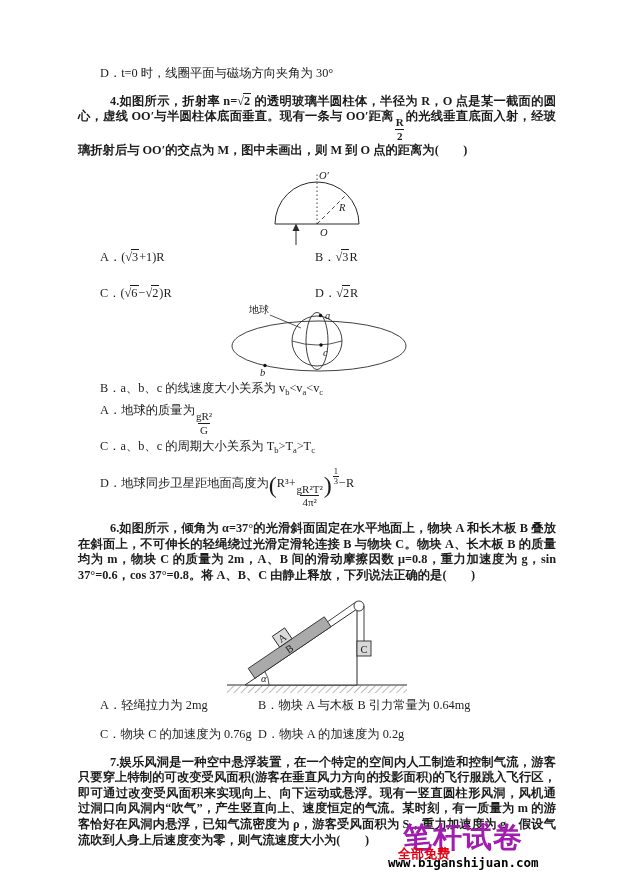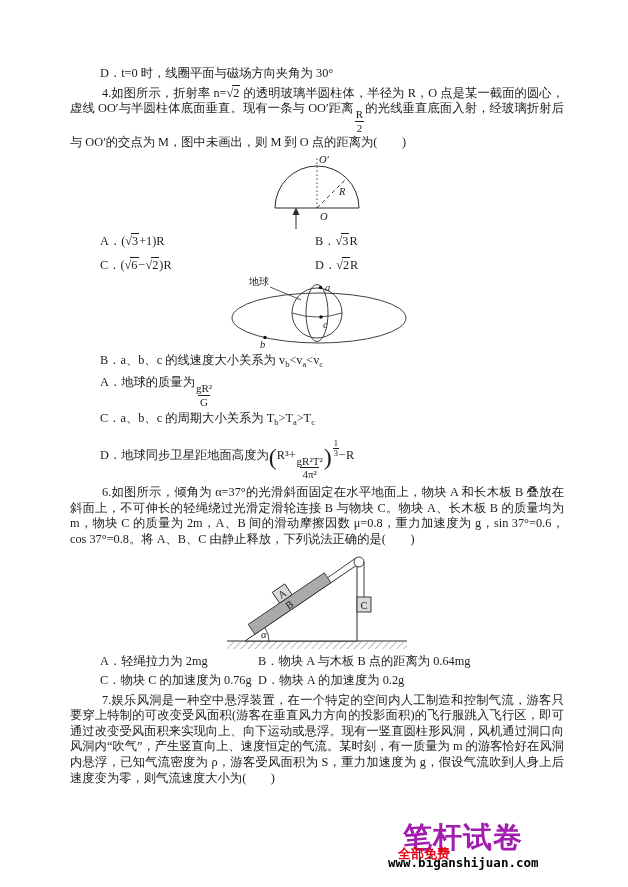--- a/index.html
+++ b/index.html
@@ -2,24 +2,24 @@
 <html><head>
 <meta charset="utf-8">
 <style>
   html,body { margin:0; padding:0; background:#ffffff; }
   .page {
     position:relative; width:623px; height:887px; background:#ffffff;
     font-family:"Liberation Serif","DejaVu Serif",serif;
     font-size:12.3px; line-height:15.6px; color:#1c1c1c; overflow:hidden;
   }
   .content { position:absolute; left:66px; top:66px; width:502px; }
-  .para { margin:4px; text-align:justify; text-indent:32px; }
+  .para { margin:12px; text-align:justify; text-indent:32px;font-weight:bold; }
   .optline { padding-left:34px; text-indent:0; margin:0; }
-  .opts2 { display:grid; grid-template-columns:215px 1fr; padding-left:34px; margin:4px 0 2px 0; row-gap:8px; }
-  .opts2.q6grid { grid-template-columns:158px 1fr; row-gap:3px; margin:1px 0 2px 0; }
+  .opts2 { display:grid; grid-template-columns:215px 1fr; padding-left:34px; margin:4px 0 2px 0; row-gap:20px; }
+  .opts2.q6grid { grid-template-columns:158px 1fr; row-gap:13px; margin:1px 0 2px 0; }
   .optstack { margin:3px 0 2px 0; }
   .optstack .opt { padding-left:34px; margin:2px 0; }
   .opt-tall { margin-top:8px !important; }
   .fig { margin:3px 0; display:flex; justify-content:center; }
   svg { overflow:visible; }
   svg text { font-family:"Liberation Serif","DejaVu Serif",serif; font-size:10.5px; fill:#1c1c1c; font-style:italic; }
   svg text.cjk { font-style:normal; font-size:10px; }
   svg text.blocklabel { font-style:normal; }
   sub { font-size:8.5px; }
   .frac { display:inline-flex; flex-direction:column; align-items:center; vertical-align:-0.55em; line-height:1.15; font-size:11px; padding:0 1px; text-indent:0; }
@@ -128,21 +128,21 @@
         <line x1="139" y1="11" x2="139" y2="46" stroke="#2a2a2a" stroke-width="0.9"></line>
         <rect x="132" y="46" width="14" height="15" fill="#d9d9d9" stroke="#2a2a2a" stroke-width="0.9"></rect>
         <text class="blocklabel" x="135.5" y="57.5">C</text>
         <path d="M44,90 A24,24 0 0 0 39.8,76.5" fill="none" stroke="#2a2a2a" stroke-width="0.8"></path>
         <text x="36" y="87">α</text>
       </svg>
     </figure>
 
     <div class="opts2 q6grid">
       <div>A．轻绳拉力为 2mg</div>
-      <div>B．物块 A 与木板 B 点的距离为 0.64mg</div>
+      <div>B．物块 A 与木板 B 引力常量为 0.64mg</div>
       <div>C．物块 C 的加速度为 0.76g</div>
       <div>D．物块 A 的加速度为 0.2g</div>
     </div>
 
     <p class="para">7.娱乐风洞是一种空中悬浮装置，在一个特定的空间内人工制造和控制气流，游客只要穿上特制的可改变受风面积(游客在垂直风力方向的投影面积)的飞行服跳入飞行区，即可通过改变受风面积来实现向上、向下运动或悬浮。现有一竖直圆柱形风洞，风机通过洞口向风洞内“吹气”，产生竖直向上、速度恒定的气流。某时刻，有一质量为 m 的游客恰好在风洞内悬浮，已知气流密度为 ρ，游客受风面积为 S，重力加速度为 g，假设气流吹到人身上后速度变为零，则气流速度大小为(　　)</p>
 
   </div>
 
   <div class="wm">
     <div class="wm-brand">笔杆试卷</div>

